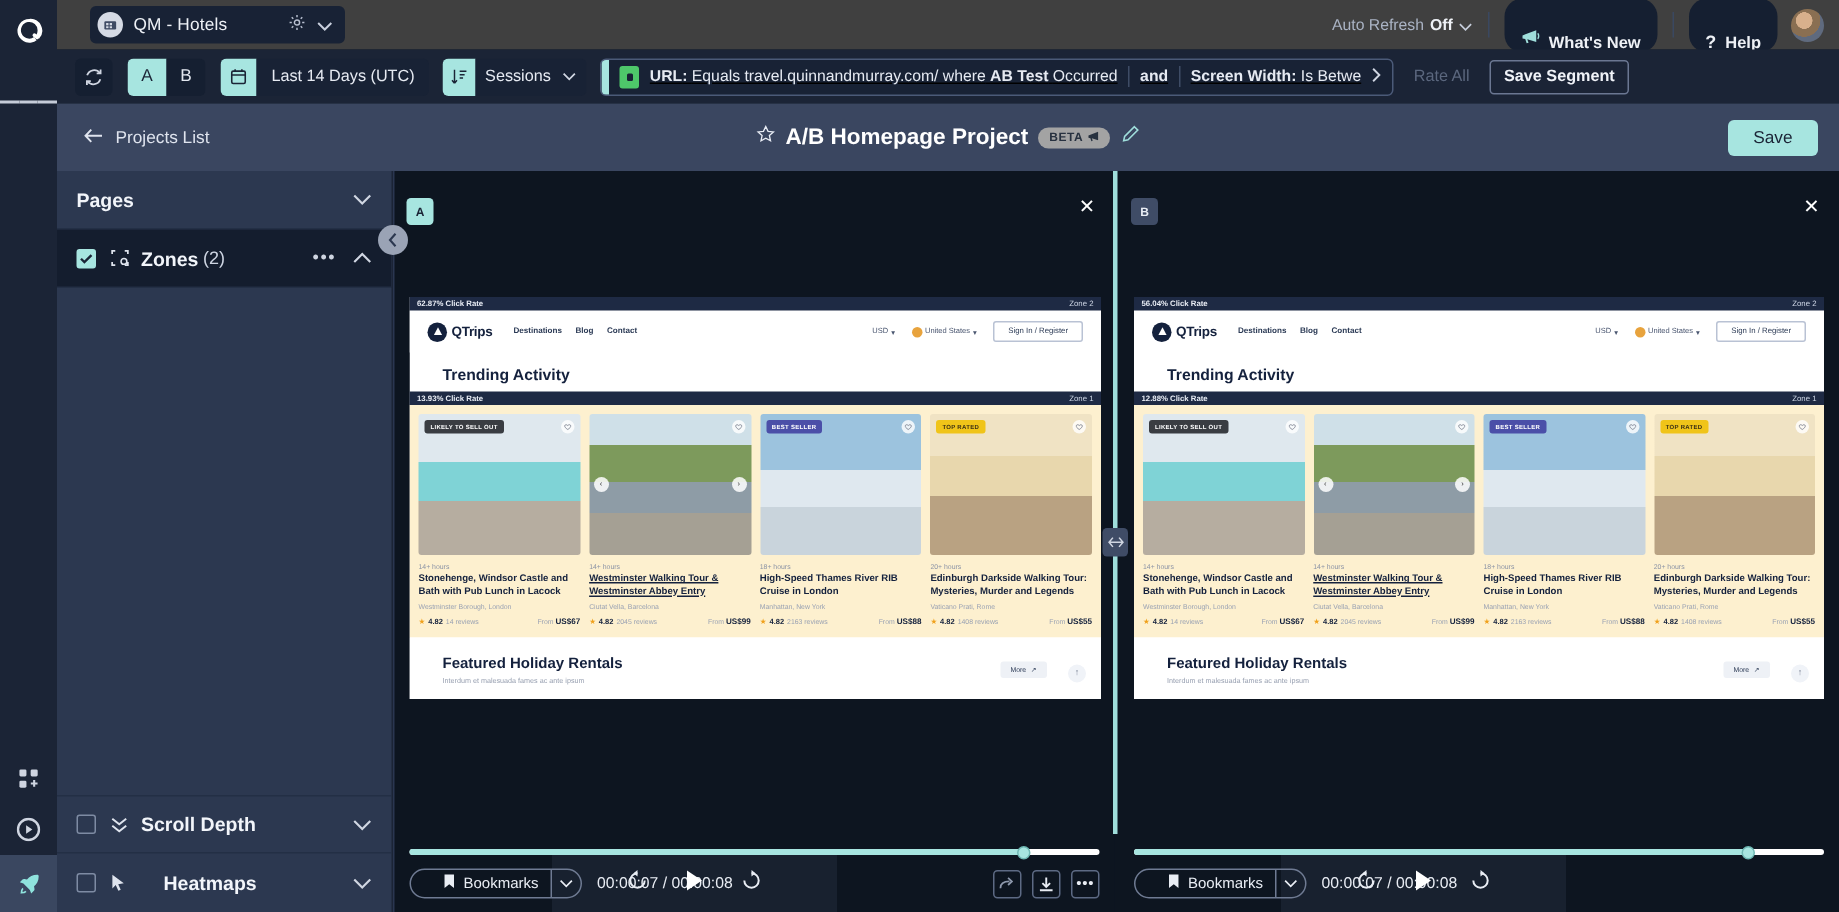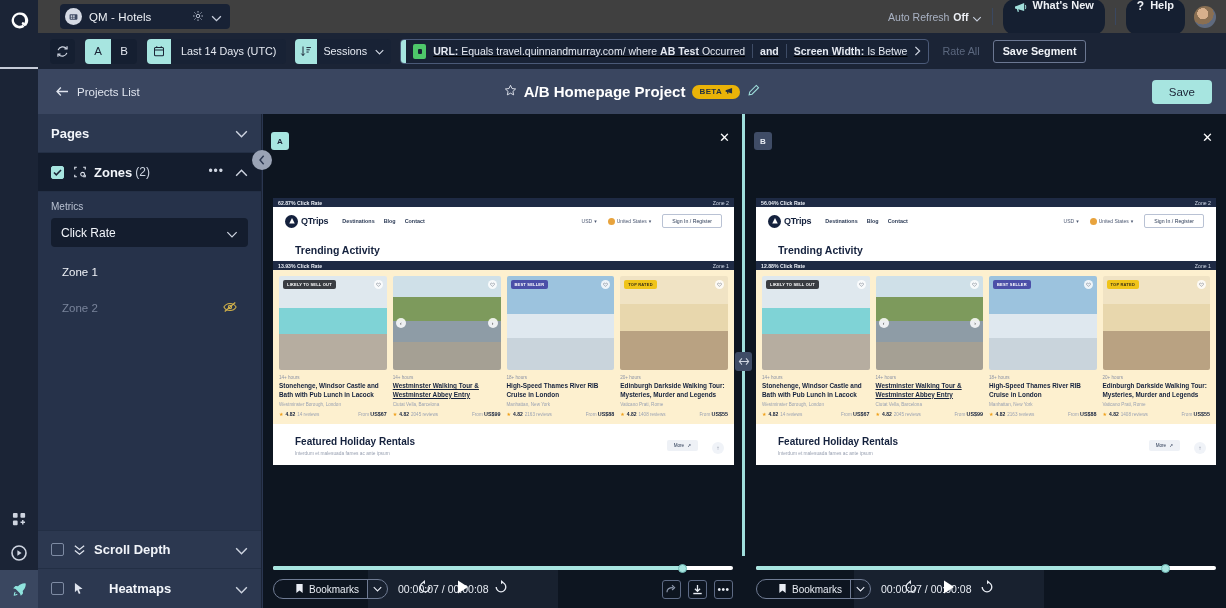--- a/index.html
+++ b/index.html
@@ -40,21 +40,21 @@
     width:17px;height:17px;border-radius:50%;background:#d5dae4;
     display:flex;align-items:center;justify-content:center;flex:none;
   }
   .proj-name { color:#eef1f6; font-size:11.5px; margin-left:7px; letter-spacing:.1px; }
   .proj-gear { margin-left:auto; display:flex; align-items:center; gap:7px; }
   .topbar-right { margin-left:auto; display:flex; align-items:center; padding-right:10px; gap:0; }
   .ar-label { color:#aab3c4; font-size:10.5px; }
   .ar-val { color:#eef1f6; font-size:10.5px; font-weight:bold; margin-left:4px; }
   .vdiv { width:1px; height:17px; background:#3a4861; margin:0 10px; }
   .pill-btn {
-    height:36px; border-radius:12px; background:#151f31; display:flex; align-items:flex-start;
+    height:36px; border-radius:12px; background:#151f31; display:flex; align-items:flex-end;
     padding:0 11px; gap:6px; cursor:pointer;
   }
   .pill-btn .t { color:#eef1f6; font-size:11px; font-weight:bold; }
   .avatar-top {
     width:22px;height:22px;border-radius:50%;margin-left:9px;flex:none;cursor:pointer;
     background: radial-gradient(circle at 40% 35%, #d8b08c 0 28%, #8a6f52 29% 55%, #5f6a7e 56% 100%);
     border:1px solid #4a5costume;
   }
 
   
@@ -104,21 +104,21 @@
     position:absolute; left:38px; top:69px; width:1188px; height:45px;
     background:#3a4660; display:flex; align-items:center;
   }
   .back-link { display:flex; align-items:center; gap:8px; margin-left:18px; cursor:pointer; }
   .back-link .t { color:#dfe4ee; font-size:11.5px; }
   .proj-title-wrap { position:absolute; left:0; right:0; display:flex; justify-content:center;
                      align-items:center; gap:7px; pointer-events:none; }
   .proj-title-wrap > * { pointer-events:auto; }
   .proj-title { color:#ffffff; font-size:15px; font-weight:bold; }
   .beta-badge {
-    background:#eab308; color:#27313f; font-size:8px; font-weight:bold; border-radius:8px;
+    background:#a3a3a3; color:#27313f; font-size:8px; font-weight:bold; border-radius:8px;
     padding:2px 6px 2px 7px; display:flex; align-items:center; gap:3px; letter-spacing:.4px;
   }
   .save-btn {
     position:absolute; right:14px; height:24px; background:#a7e5e0; color:#1b2436;
     font-size:11.5px; border-radius:4px; display:flex; align-items:center; padding:0 17px;
     cursor:pointer;
   }
 
   
   .sidebar {
@@ -477,44 +477,20 @@
       <div class="sb-right">
         <span style="color:#cfd5e1;font-size:12px;letter-spacing:1px;line-height:.6">•••</span>
         <span>
           <svg width="13" height="8" viewBox="0 0 14 9">
               <path d="M1 7.5L7 1.5l6 6" stroke="#cfd5e1" stroke-width="1.6" fill="none"></path>
             </svg>
         </span>
       </div>
     </div>
 
-    <div class="sb-body">
-      <div class="metrics-lbl">Metrics</div>
-      <div class="metric-sel">
-        <span class="t">Click Rate</span>
-        <span style="margin-left:auto">
-          <svg width="12" height="7" viewBox="0 0 14 9">
-              <path d="M1 1.5L7 7.5l6-6" stroke="#cfd5e1" stroke-width="1.6" fill="none"></path>
-            </svg>
-        </span>
-      </div>
-      <div class="zone-row" style="margin-top:7px">
-        <span class="t">Zone 1</span>
-      </div>
-      <div class="zone-row off">
-        <span class="t">Zone 2</span>
-        <span style="margin-left:auto">
-          <svg width="14" height="12" viewBox="0 0 16 13">
-              <path d="M1 6.5S3.4 2.4 8 2.4s7 4.1 7 4.1-2.4 4.1-7 4.1S1 6.5 1 6.5z" fill="none" stroke="#d2b24a" stroke-width="1.2"></path>
-              <circle cx="8" cy="6.5" r="1.9" fill="none" stroke="#d2b24a" stroke-width="1.2"></circle>
-              <path d="M2 11.6L14 1.4" stroke="#d2b24a" stroke-width="1.3"></path>
-            </svg>
-        </span>
-      </div>
-    </div>
 
     <div class="sb-bottom">
       <div class="sb-row" style="border-top:1px solid #232f45">
         <span class="cbox"></span>
         <span style="margin-left:9px;display:flex">
           <svg width="13" height="13" viewBox="0 0 14 14">
               <path d="M2 3l5 4 5-4M2 8l5 4 5-4" stroke="#dfe4ee" stroke-width="1.4" fill="none"></path>
             </svg>
         </span>
         <span class="sb-title" style="margin-left:8px">Scroll Depth</span>

